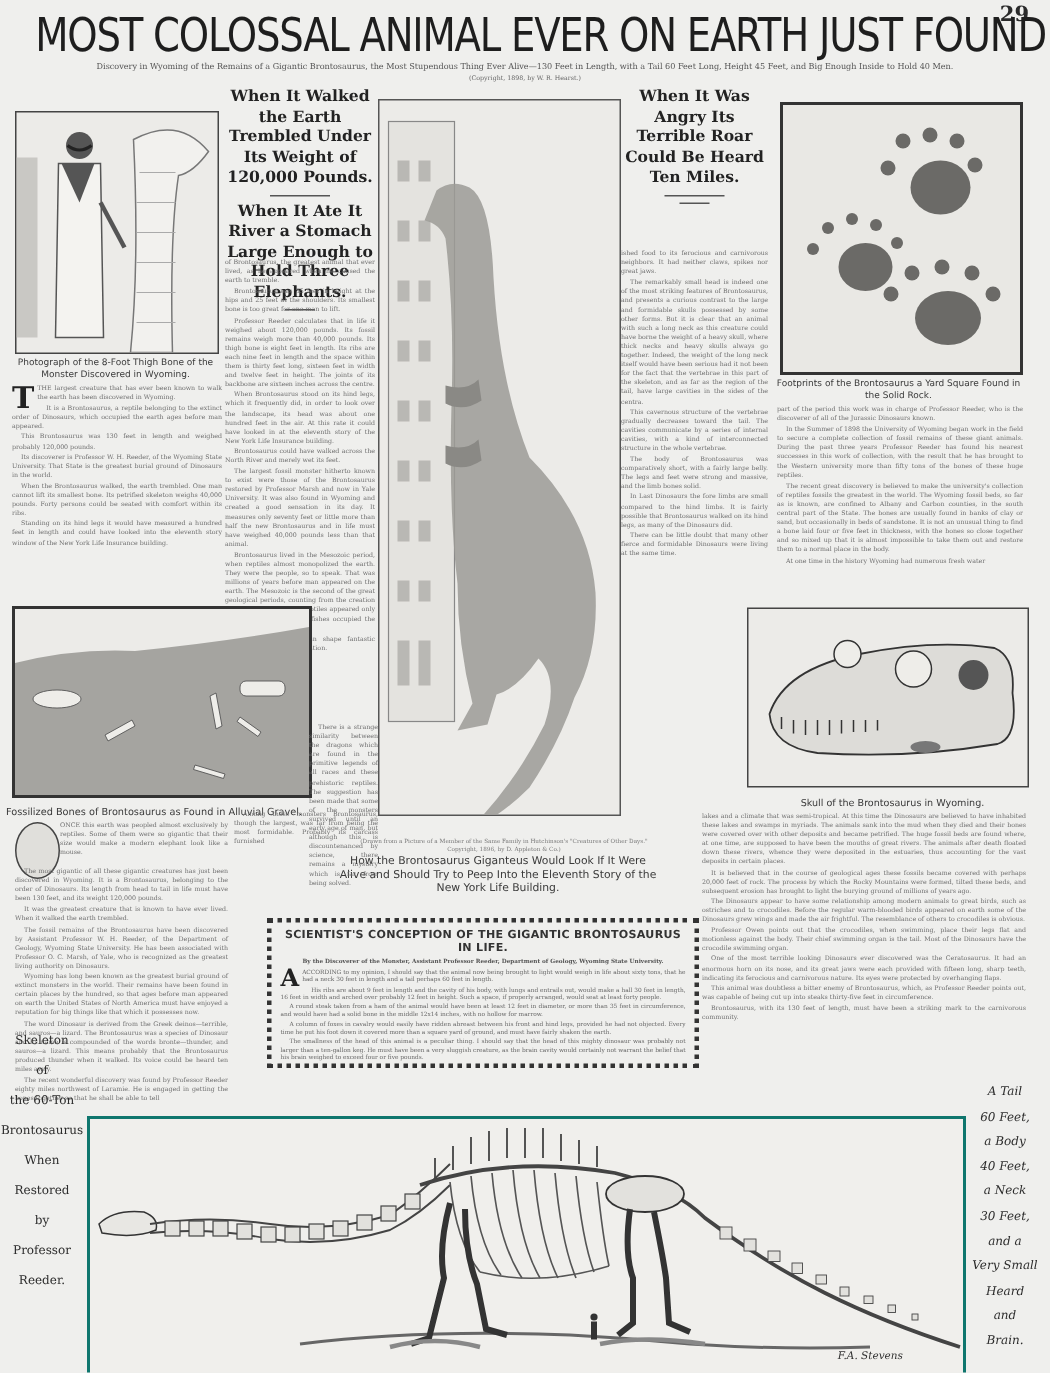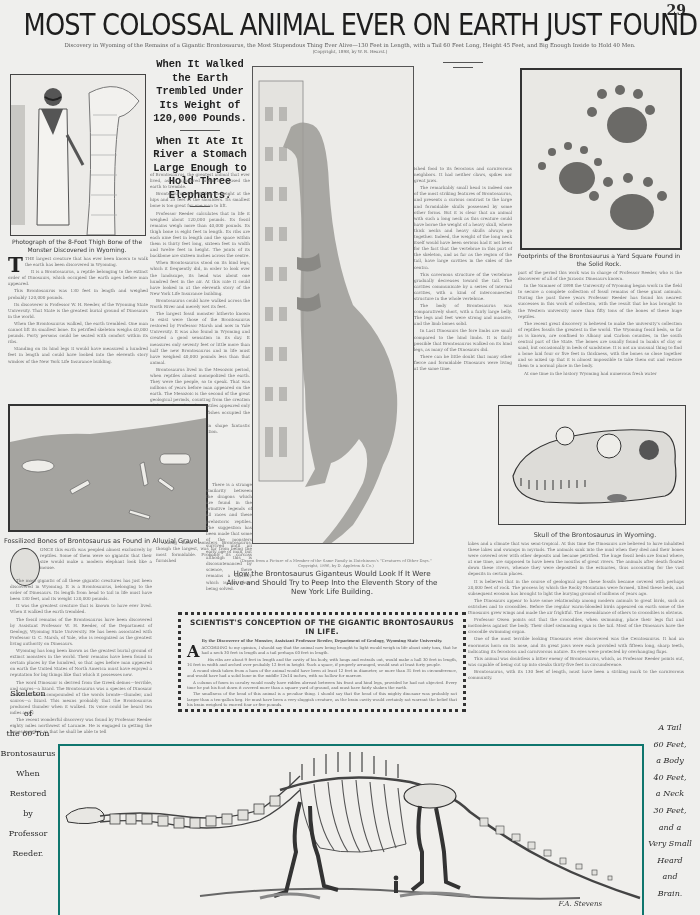--- a/index.html
+++ b/index.html
@@ -1,21 +1,21 @@
 <!DOCTYPE html>
 <html><head>
 <meta charset="utf-8">
 <style>
   html,body{margin:0;padding:0;}
   body{width:700px;height:915px;background:#efefed;color:#2a2a2a;font-family:"DejaVu Serif",serif;position:relative;overflow:hidden;}
   .abs{position:absolute;}
   .page-num{right:14px;top:2px;font-size:14px;font-weight:bold;}
   .subhead{left:20px;top:42px;width:660px;text-align:center;font-size:5.4px;line-height:7px;color:#555;}
   .copyright{left:20px;top:49px;width:660px;text-align:center;font-size:4.2px;color:#666;}
-  .deck{text-align:center;font-weight:bold;font-size:10.4px;line-height:13.5px;color:#222;font-family:Liberation Mono, monospace;}
+  .deck{text-align:center;font-weight:bold;font-size:10.4px;line-height:13.5px;color:#222;}
   .rule{height:0;border-top:1px solid #555;margin:4px auto;width:40px;}
   .col{font-size:4.2px;line-height:6.1px;color:#6e6e6e;text-align:justify;}
   .col p{margin:0 0 1px 0;text-indent:6px;}
   .caption{font-family:"DejaVu Sans",sans-serif;font-weight:normal;font-size:7.4px;line-height:9px;color:#3a3a3a;text-align:center;}
   .frame{border:1px solid #444;background:#ecebe8;}
   .dotbox{border:3px dotted #333;background:#efefed;}
   .side{font-size:8px;line-height:20px;text-align:center;color:#2c2c2c;}
   .dropcap{float:left;font-size:20px;line-height:18px;margin-right:2px;color:#222;font-weight:bold;}
 </style>
 </head>
@@ -94,20 +94,21 @@
 
     <path d="M38 60 q10 -8 22 -2 q14 8 16 60 q4 70 24 120 q40 40 44 90 q2 40 -14 70 q-10 30 -30 60 q-20 20 -40 28 q30 -30 50 -70 q10 -30 -4 -44 q-14 20 -28 24 l-6 20 l-20 4 l10 -18 q-10 -40 -10 -80 q-6 -50 -4 -120 q2 -60 -4 -110 q-4 -10 -14 -12 Z" fill="#9c9b97" opacity="0.85"></path>
     <path d="M44 190 q14 4 22 -4 l2 14 q-12 8 -24 2 Z" fill="#8a8985"></path>
     <path d="M44 230 q14 4 22 -4 l2 14 q-12 8 -24 2 Z" fill="#8a8985"></path>
   </svg>
 </div>
 <div class="abs" style="left:236px;top:558px;width:200px;text-align:center;font-size:3.8px;line-height:5px;color:#777;">(Drawn from a Picture of a Member of the Same Family in Hutchinson's "Creatures of Other Days." Copyright, 1896, by D. Appleton &amp; Co.)</div>
 <div class="abs caption" style="left:226px;top:569px;width:212px;font-size:7.2px;line-height:9px;">How the Brontosaurus Giganteus Would Look If It Were Alive and Should Try to Peep Into the Eleventh Story of the New York Life Building.</div>
 
 <div class="abs" style="left:414px;top:58px;width:98px;">
+  <div class="deck">When It Was Angry Its Terrible Roar Could Be Heard Ten Miles.</div>
   <div class="rule"></div>
   <div class="rule" style="width:20px"></div>
 </div>
 <div class="abs col" style="left:414px;top:166px;width:98px;">
   <p style="text-indent:0">ished food to its ferocious and carnivorous neighbors. It had neither claws, spikes nor great jaws.</p>
   <p>The remarkably small head is indeed one of the most striking features of Brontosaurus, and presents a curious contrast to the large and formidable skulls possessed by some other forms. But it is clear that an animal with such a long neck as this creature could have borne the weight of a heavy skull, where thick necks and heavy skulls always go together. Indeed, the weight of the long neck itself would have been serious had it not been for the fact that the vertebrae in this part of the skeleton, and as far as the region of the tail, have large cavities in the sides of the centra.</p>
   <p>This cavernous structure of the vertebrae gradually decreases toward the tail. The cavities communicate by a series of internal cavities, with a kind of interconnected structure in the whole vertebrae.</p>
   <p>The body of Brontosaurus was comparatively short, with a fairly large belly. The legs and feet were strong and massive, and the limb bones solid.</p>
   <p>In Last Dinosaurs the fore limbs are small compared to the hind limbs. It is fairly possible that Brontosaurus walked on its hind legs, as many of the Dinosaurs did.</p>
   <p>There can be little doubt that many other fierce and formidable Dinosaurs were living at the same time.</p>

